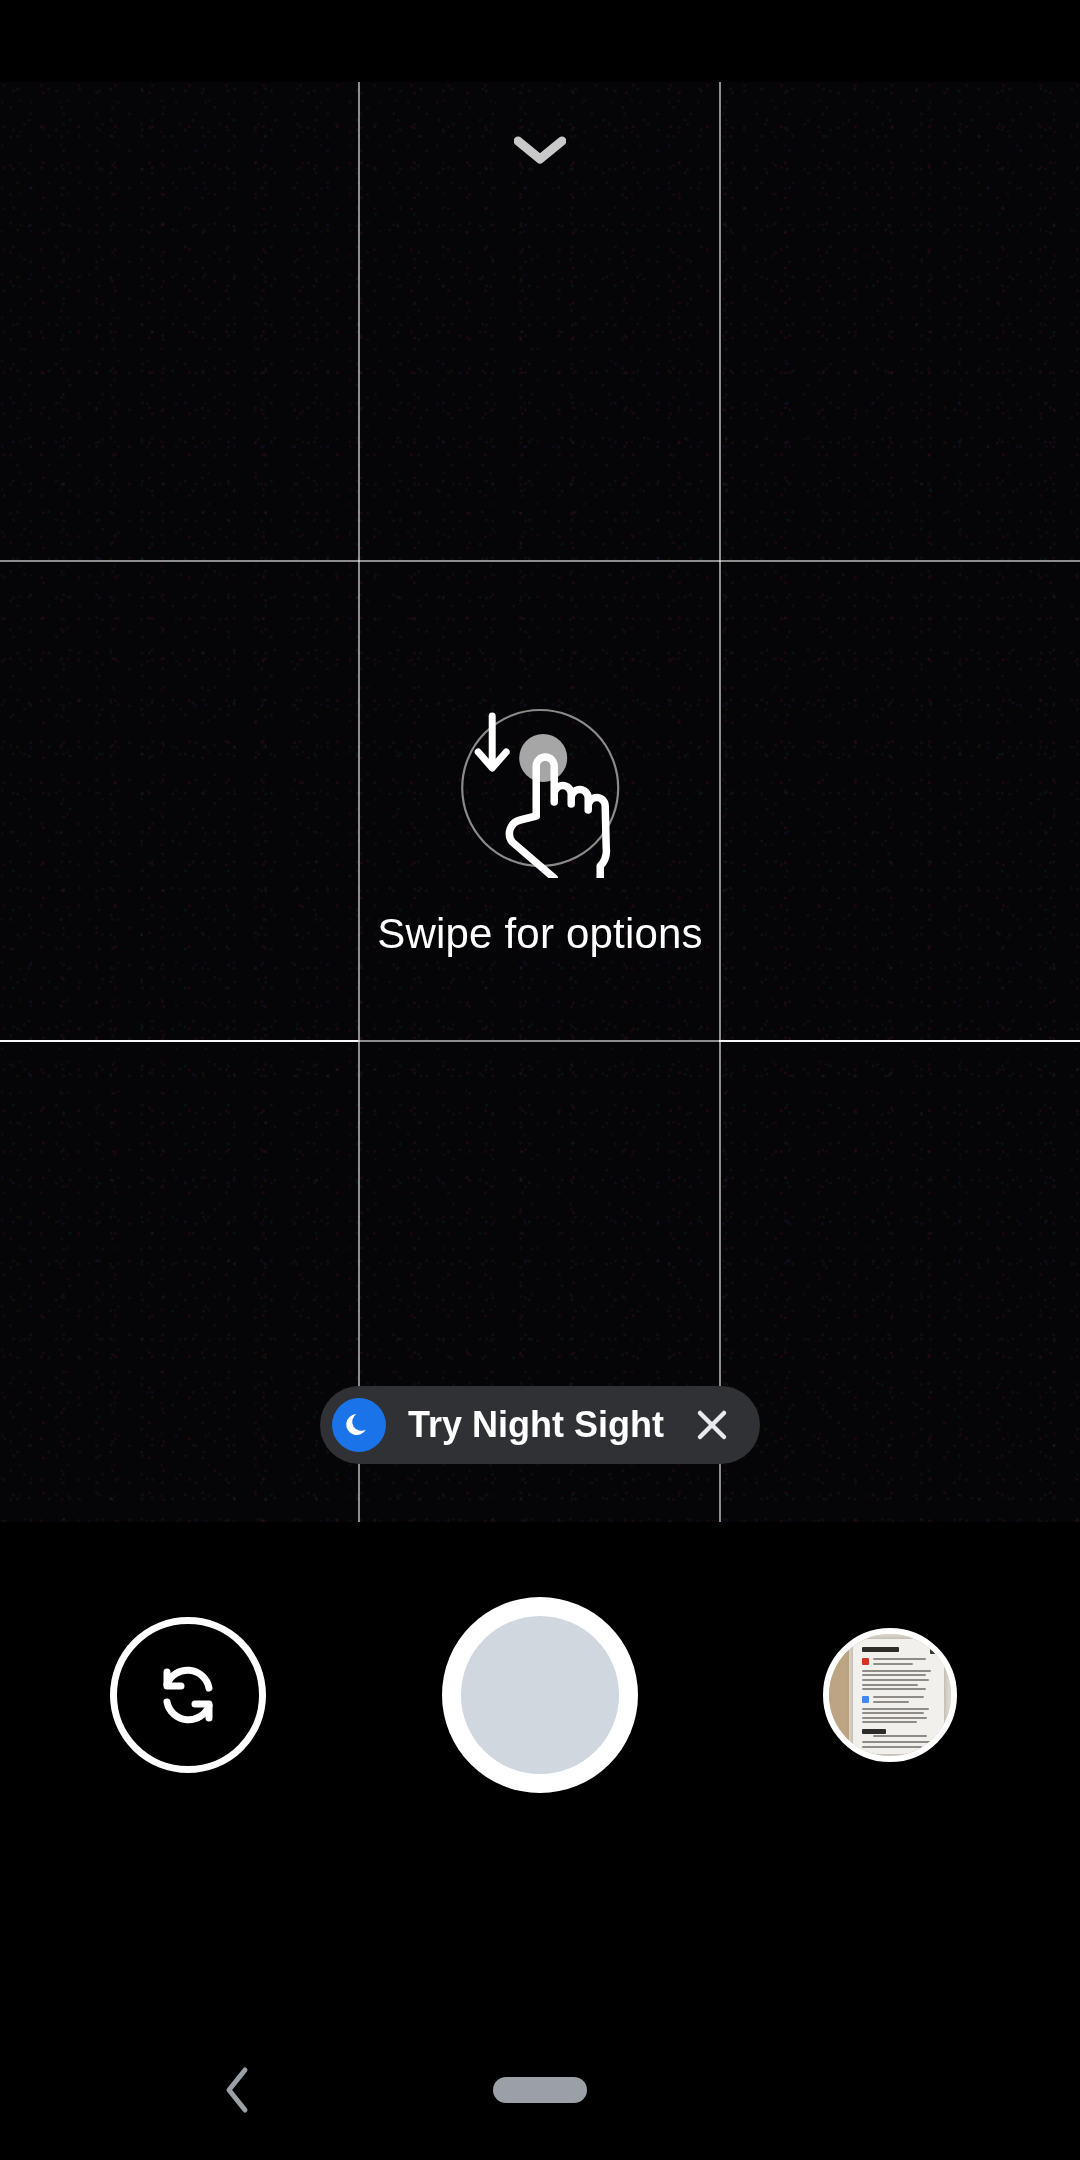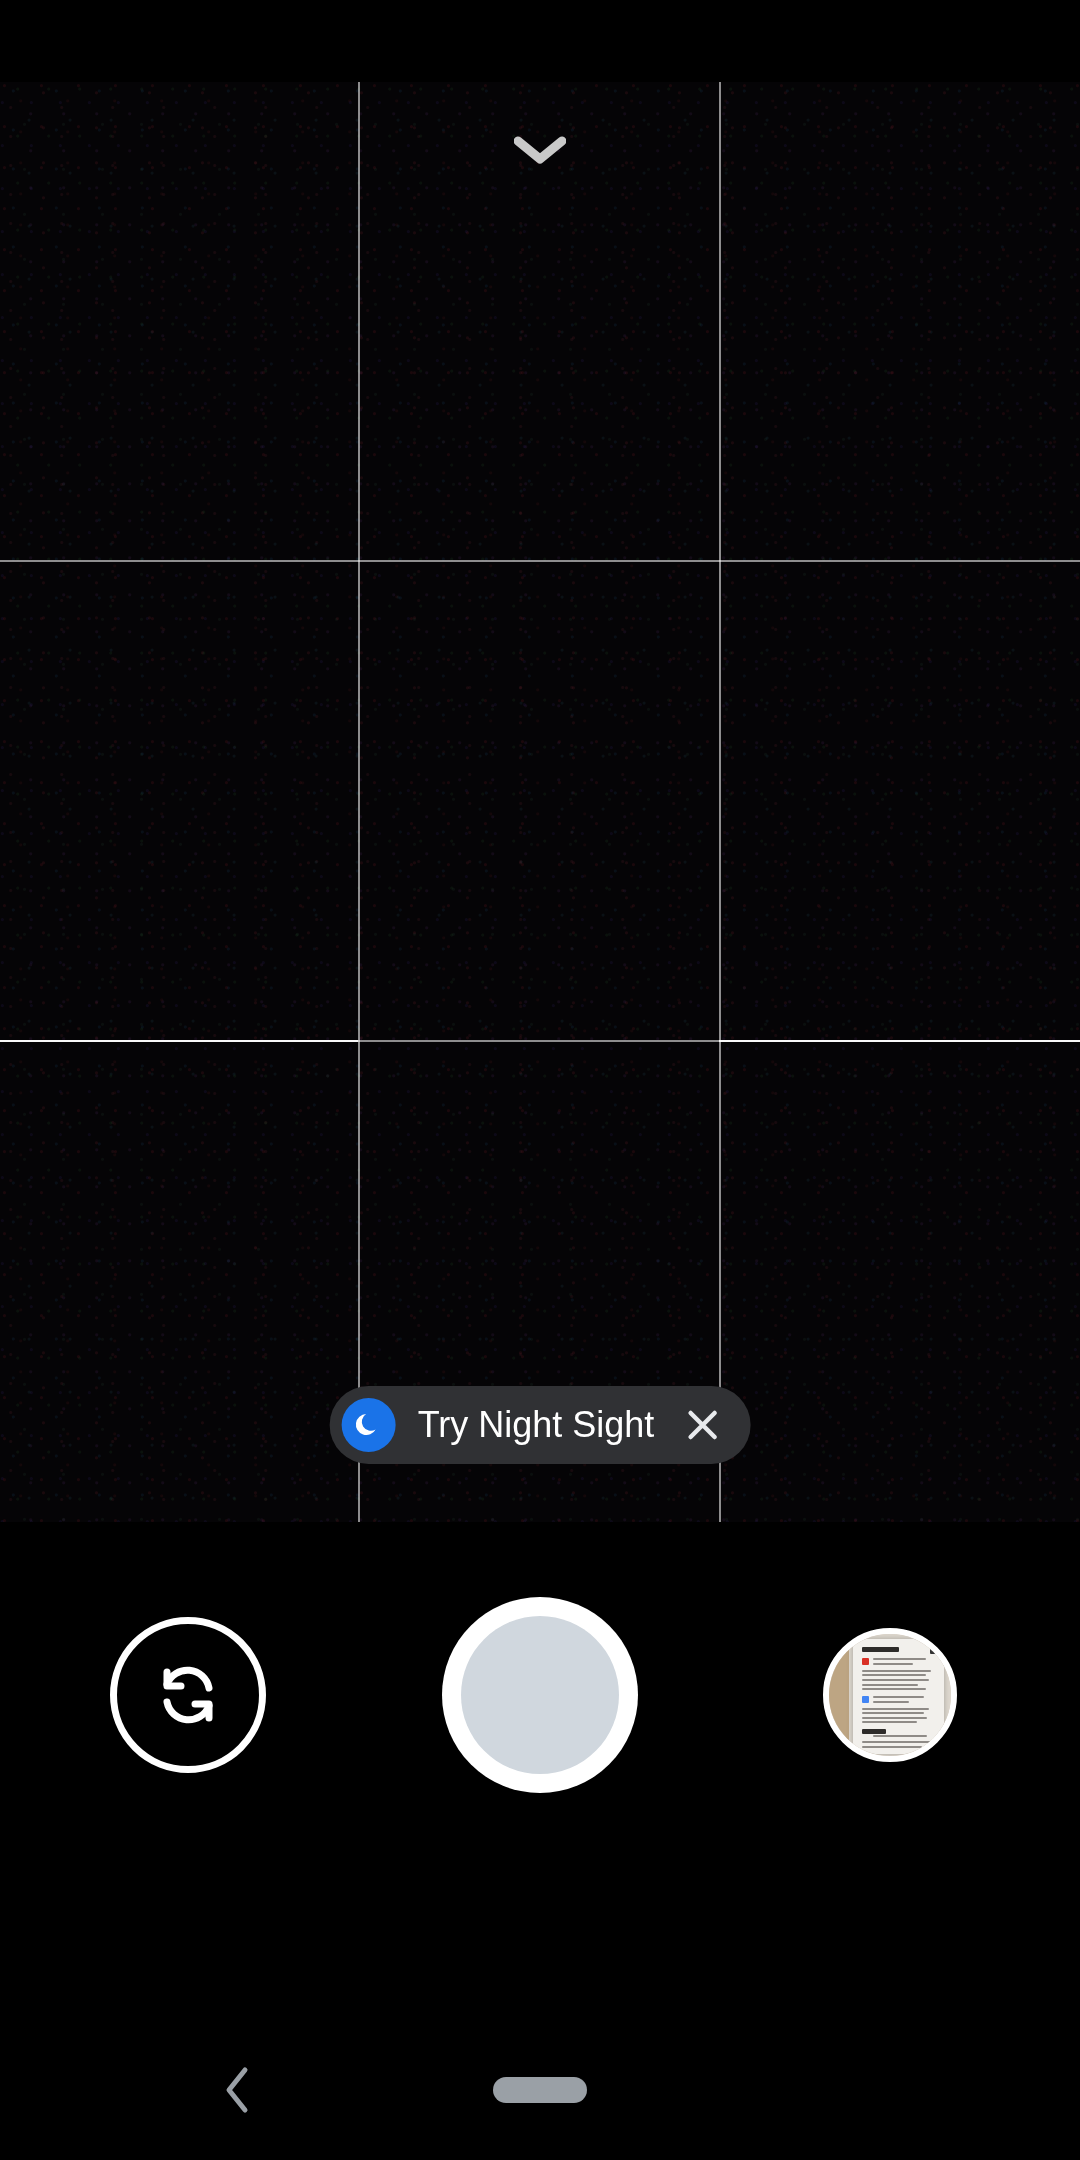--- a/index.html
+++ b/index.html
@@ -84,20 +84,21 @@
     position:absolute;
     left:50%; top:1386px;
     transform:translateX(-50%);
     height:78px;
     display:flex; align-items:center;
     background:#303134;
     border-radius:39px;
     padding:0 26px 0 12px;
     gap:22px;
     cursor:pointer;
+    font-weight:bold;
   }
   .chip-icon{
     width:54px; height:54px;
     border-radius:50%;
     background:#1a73e8;
     display:flex; align-items:center; justify-content:center;
     flex:0 0 auto;
   }
   .chip-text{
     color:#fff;
@@ -235,20 +236,49 @@
       <div class="bright" style="left:719px;width:361px;"></div>
     </div>
   </div>
 
   <div class="chevron-top">
     <svg width="52" height="30" viewBox="0 0 52 30">
       <path d="M4 6 L26 24 L48 6" fill="none" stroke="#c9c9c9" stroke-width="9" stroke-linecap="round" stroke-linejoin="round"></path>
     </svg>
   </div>
 
+  <div class="swipe-hint">
+    <div class="gesture-ring">
+      <svg width="180" height="180" viewBox="0 0 180 180">
+
+        <circle cx="90" cy="90" r="78" fill="none" stroke="#8a8a8a" stroke-width="2.2"></circle>
+
+        <circle cx="93" cy="60" r="24" fill="#a6a6a6"></circle>
+
+        <path d="M42 18 L42 68" fill="none" stroke="#ffffff" stroke-width="7" stroke-linecap="round"></path>
+        <path d="M28 54 L42 70 L56 54" fill="none" stroke="#ffffff" stroke-width="7" stroke-linecap="round" stroke-linejoin="round"></path>
+
+        <path d="M86 118
+                 L86 68
+                 a9 9 0 0 1 18 0
+                 L104 104
+                 l0 -8 a8.5 8.5 0 0 1 17 0 l0 10
+                 l0 -6 a8.5 8.5 0 0 1 17 0 l0 12
+                 l0 -4 a8.5 8.5 0 0 1 17 0
+                 L156 150
+                 a22 22 0 0 1 -6 18
+                 L150 180
+                 M86 118
+                 L70 122
+                 a14 14 0 0 0 -8 22
+                 L104 180" fill="none" stroke="#ffffff" stroke-width="7.5" stroke-linecap="round" stroke-linejoin="round"></path>
+      </svg>
+    </div>
+    <div class="swipe-label">Swipe for options</div>
+  </div>
 
   <div class="chip">
     <div class="chip-icon">
       <svg width="32" height="32" viewBox="0 0 32 32">
         <path d="M23 20.5 A10.5 10.5 0 1 1 13.5 5 A8.6 8.6 0 0 0 23 20.5 Z" fill="#ffffff"></path>
       </svg>
     </div>
     <span class="chip-text">Try Night Sight</span>
     <div class="chip-close">
       <svg width="34" height="34" viewBox="0 0 34 34">

